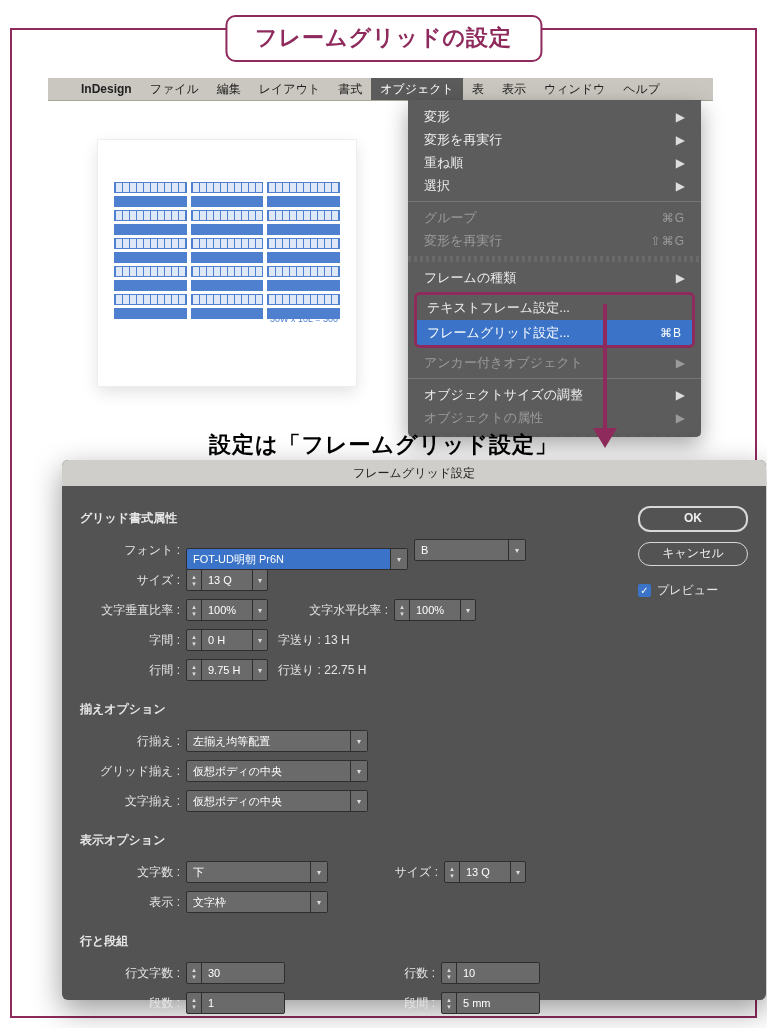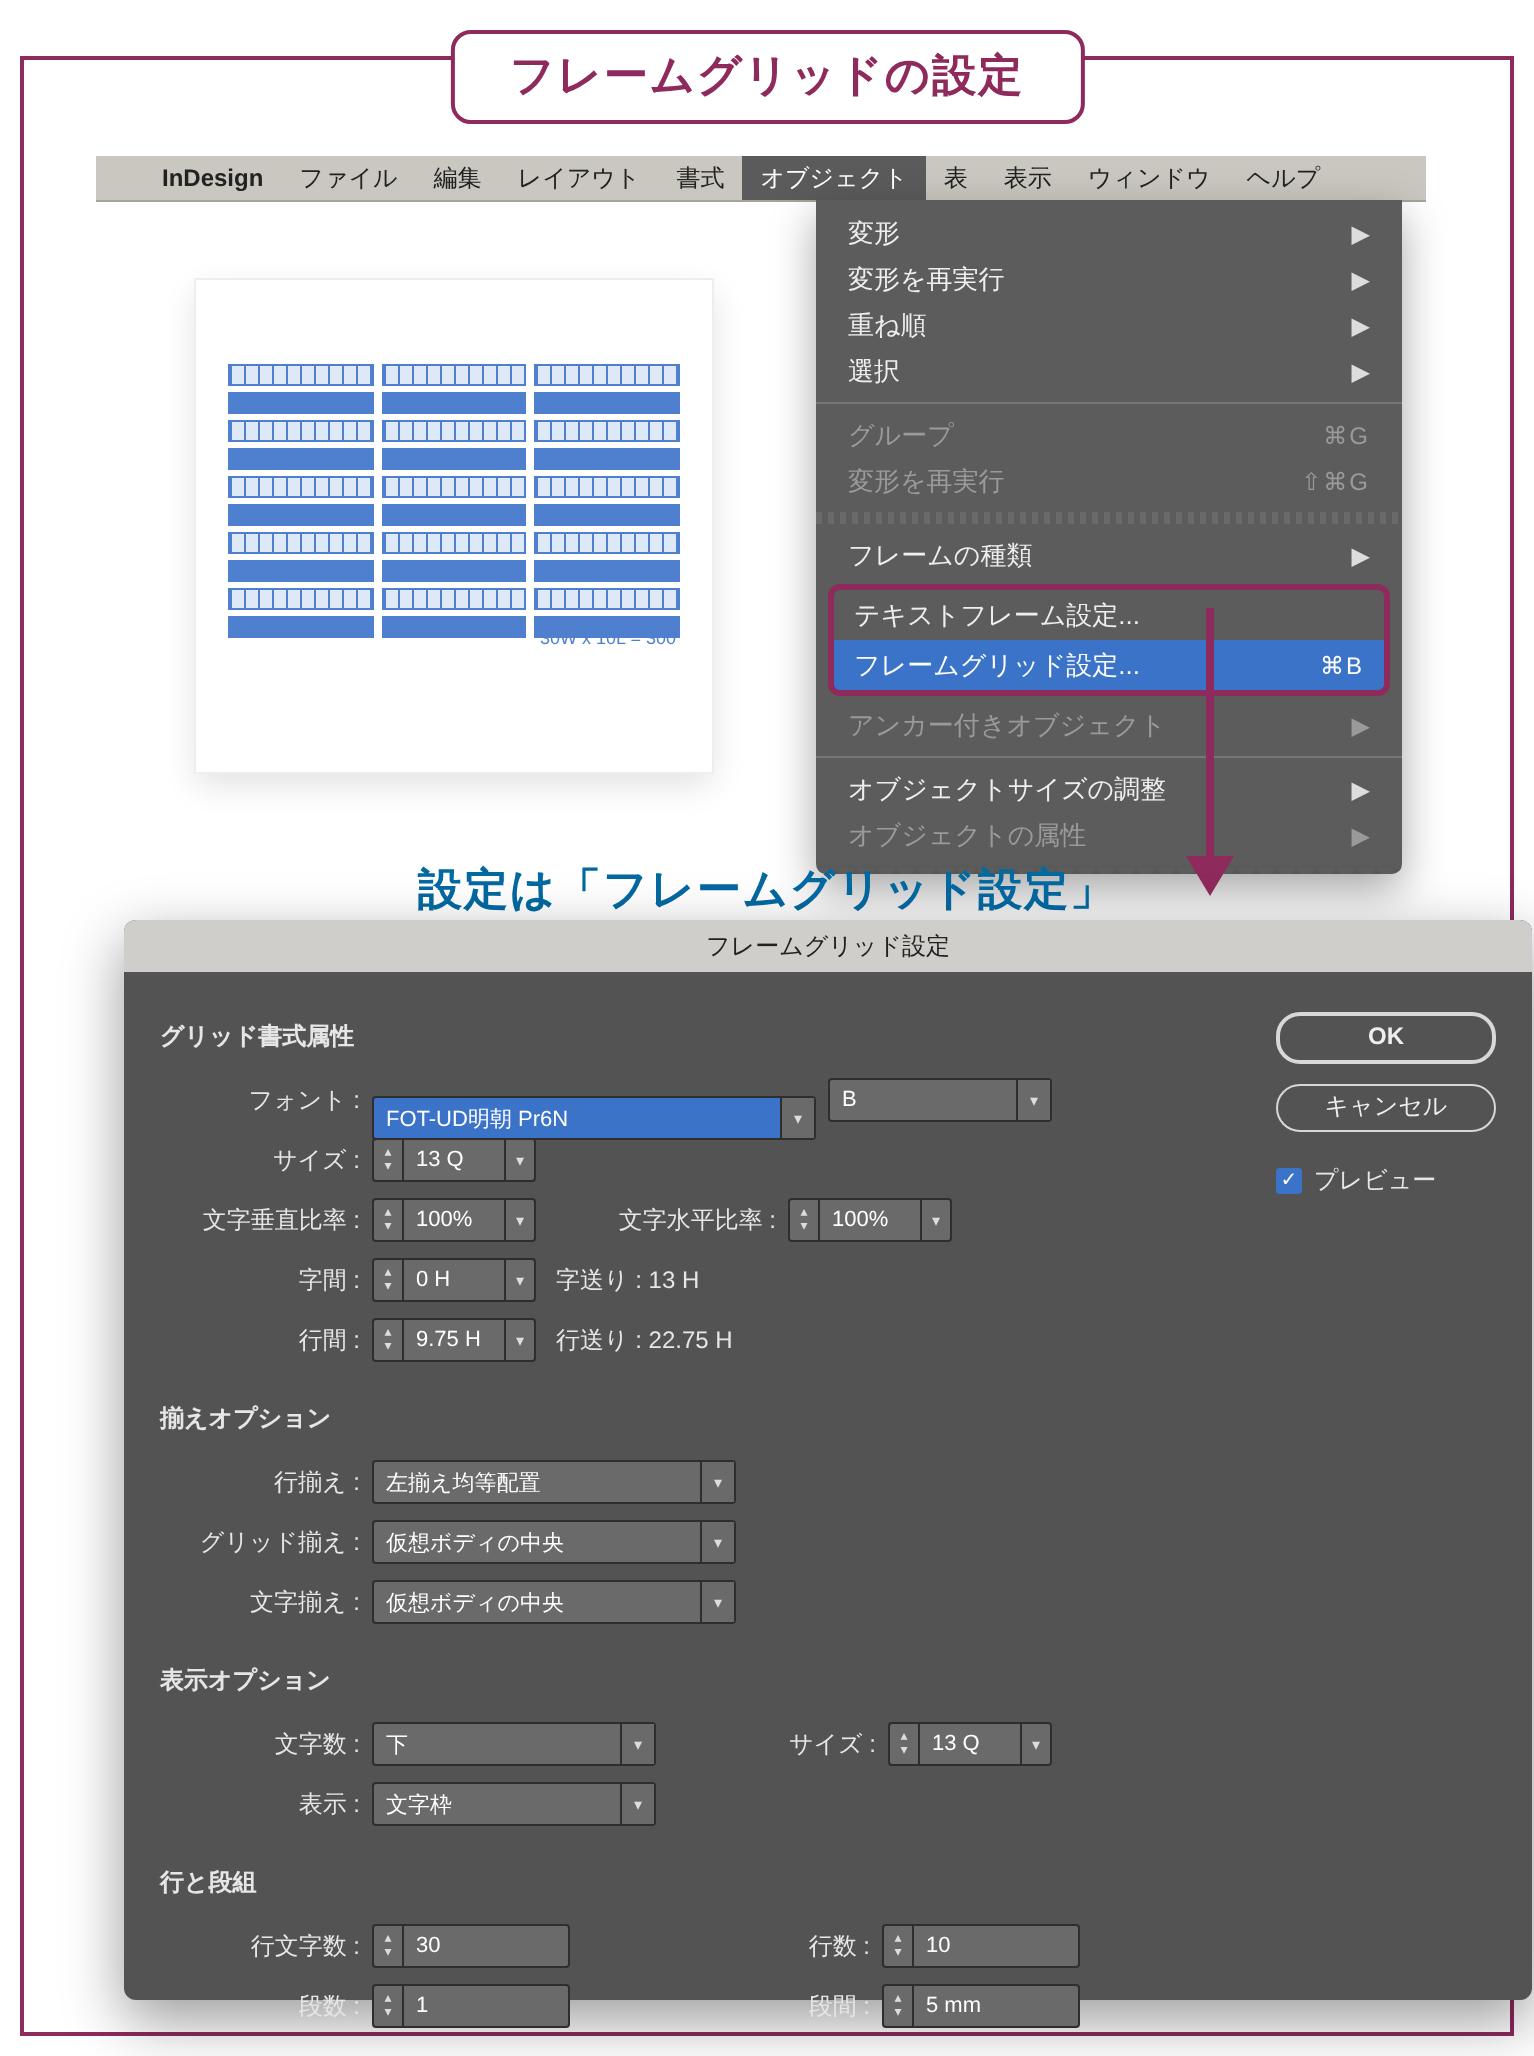--- a/index.html
+++ b/index.html
@@ -154,21 +154,21 @@
   }
 
   
   .explain {
     position: absolute;
     left: 0; right: 0;
     top: 430px;
     text-align: center;
     font-size: 22px;
     font-weight: 700;
-    color: #0369a1;
+    color: #000000;
     letter-spacing: 1px;
   }
   
   .arrow-line {
     position: absolute;
     left: 603px;
     top: 304px;
     width: 4px;
     height: 126px;
     background: #8e2a5c;

